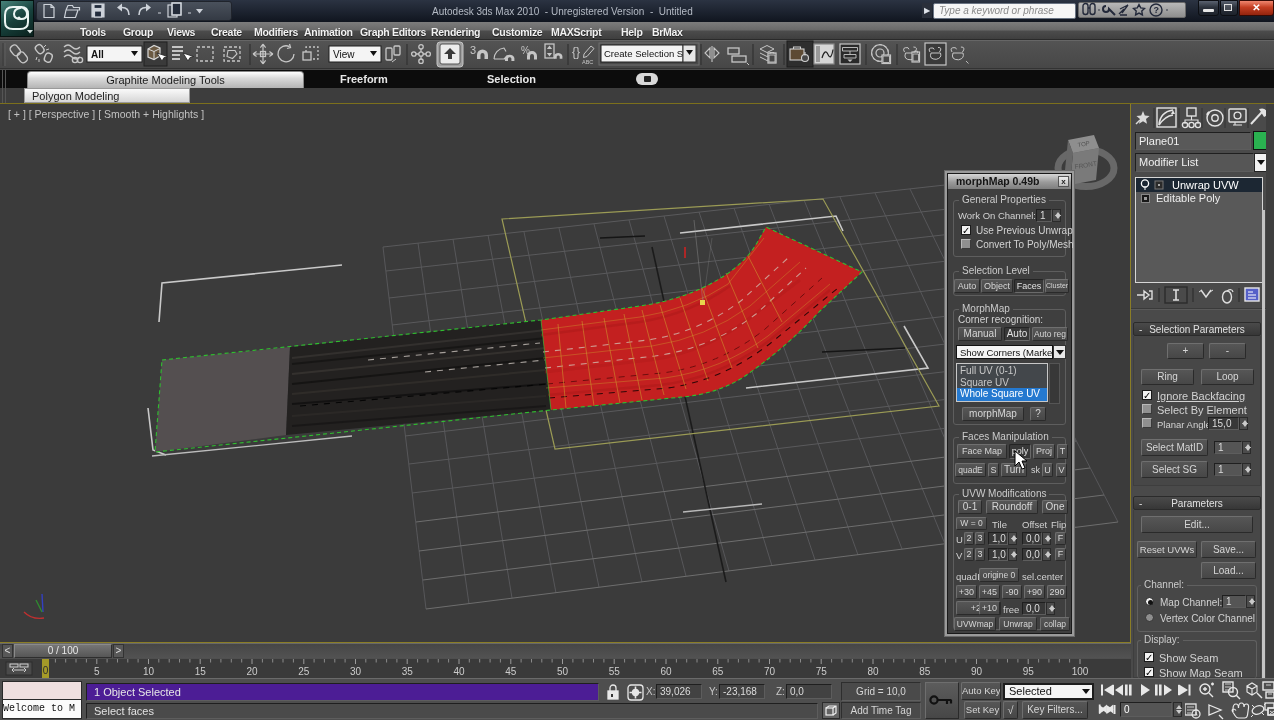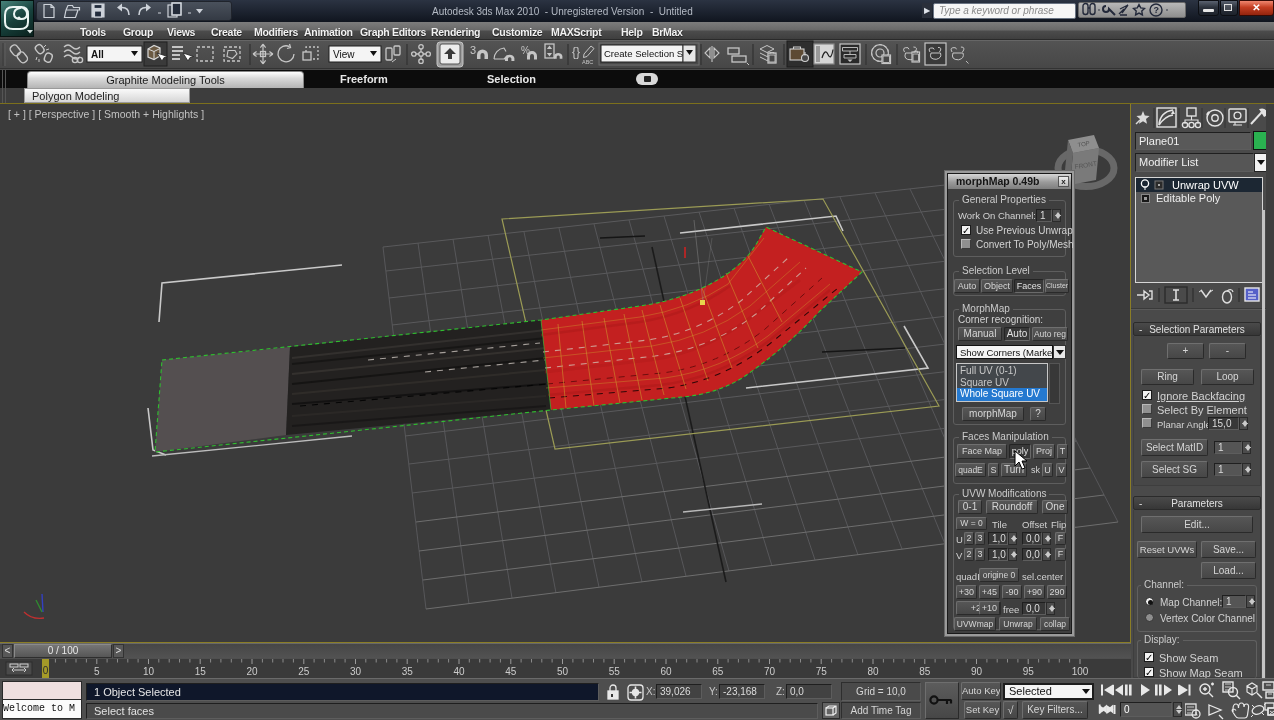--- a/index.html
+++ b/index.html
@@ -713,21 +713,21 @@
       <line x1="1059.3" y1="0" x2="1059.3" y2="3.5" stroke="#8a8a8a"></line>
       <line x1="1069.6" y1="0" x2="1069.6" y2="3.5" stroke="#8a8a8a"></line>
       <line x1="1080.0" y1="0" x2="1080.0" y2="5" stroke="#9a9a9a"></line>
       <text x="1080.0" y="16" font-size="10" fill="#cccccc" text-anchor="middle">100</text>
       <rect x="42" y="0" width="7" height="19" fill="#a59a28"></rect>
       <text x="45.5" y="15" font-size="10" fill="#2e2e2e" text-anchor="middle">0</text>
     </svg>
 <div class="abs" style="left:0;top:678px;width:1274px;height:42px;background:#4e4e4e;border-top:1px solid #6a6a6a;"></div>
 <div class="abs" style="left:2px;top:681px;width:80px;height:19px;background:#efdfdf;border:1px solid #2a2a2a;"></div>
 <div class="abs" style="left:2px;top:700px;width:80px;height:19px;background:#fbfbfb;border:1px solid #2a2a2a;border-top:none;font-family:'Liberation Mono',monospace;font-size:10px;color:#111;line-height:18px;white-space:nowrap;overflow:hidden;">Welcome to M</div>
-<div class="fld" style="left:86px;top:683px;width:513px;height:18px;background:#0f172a;color:#e6e6e6;font-size:11px;line-height:16px;padding-left:7px;">1 Object Selected</div>
+<div class="fld" style="left:86px;top:683px;width:513px;height:18px;background:#4c1d95;color:#e6e6e6;font-size:11px;line-height:16px;padding-left:7px;">1 Object Selected</div>
 <svg class="abs" style="left:604px;top:683px;" width="44" height="18" viewBox="0 0 44 18">
       <g stroke="#e8e8e8" stroke-width="1.3" fill="none">
       <rect x="4" y="8" width="10" height="8" fill="#e8e8e8"></rect>
         <path d="M6,8 v-3 a3,3 0 0 1 6,0 v3"></path>
         <rect x="7" y="11" width="2" height="3" fill="#333" stroke="none"></rect>
       <rect x="24" y="2" width="15" height="15" rx="3"></rect>
         <circle cx="31.5" cy="9.5" r="3" fill="#e8e8e8"></circle>
         <path d="M31.5,3.5 v3 M31.5,12.5 v3 M25.5,9.5 h3 M34.5,9.5 h3" stroke-width="1.6"></path>
       </g>
     </svg>

